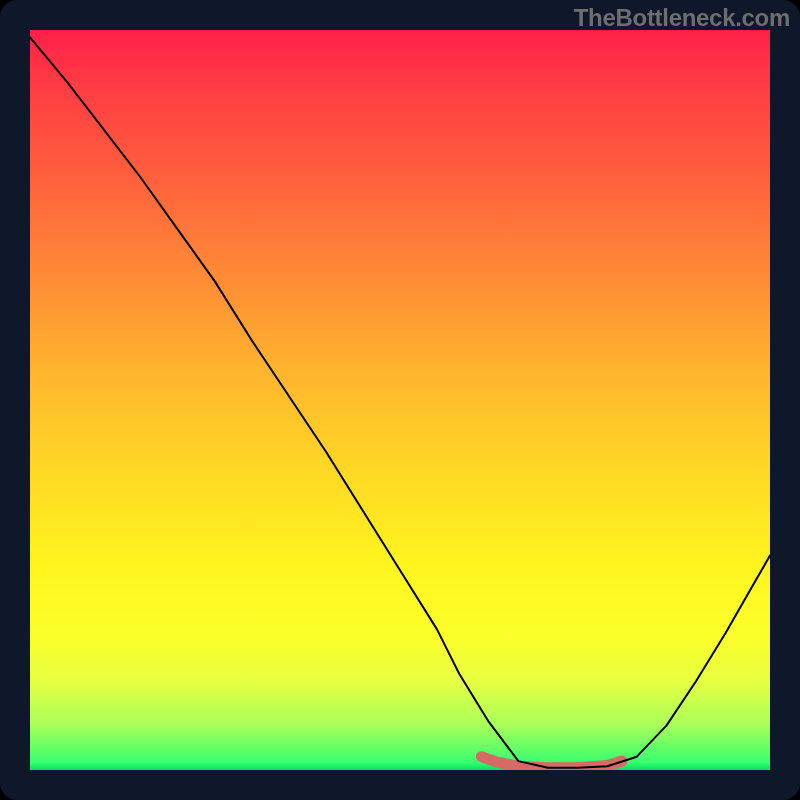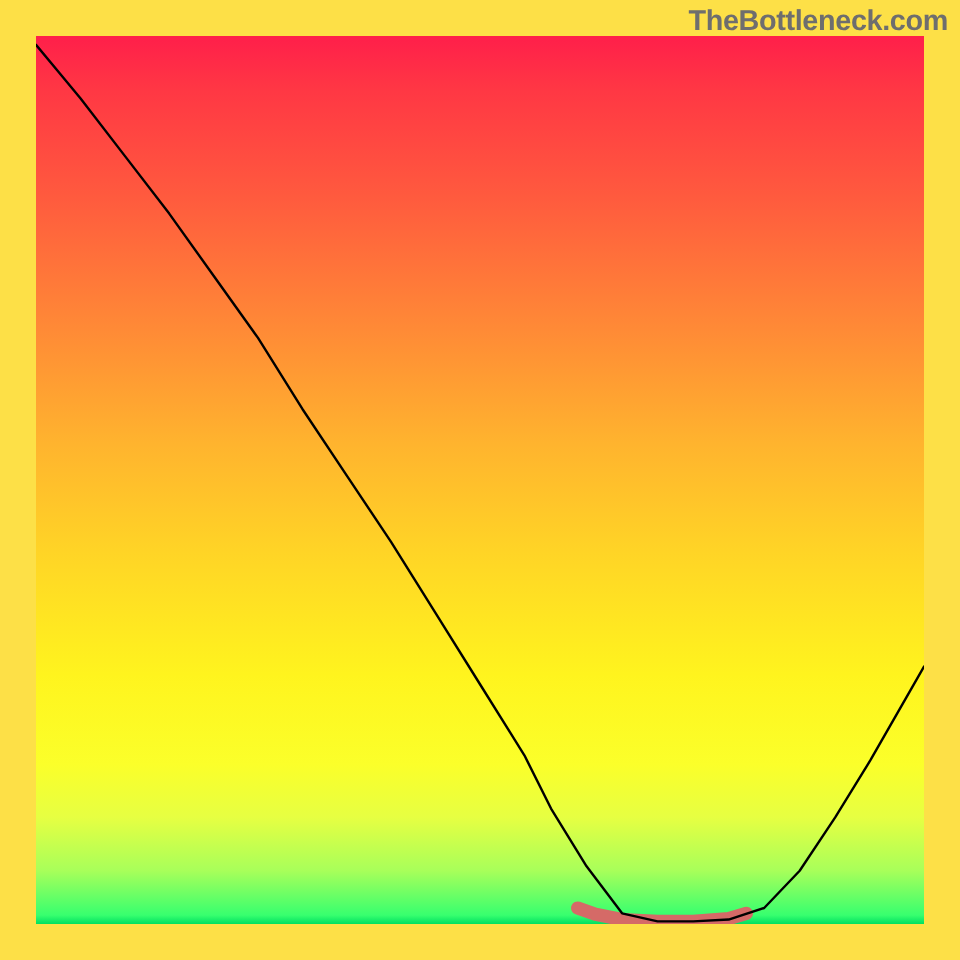--- a/index.html
+++ b/index.html
@@ -9,21 +9,22 @@
     height: 800px;
     background: #000;
     overflow: hidden;
   }
   .frame {
     position: absolute;
     left: 0;
     top: 0;
     width: 800px;
     height: 800px;
-    background: #fde047;
+    background: #0f172a;
+    border-radius: 17px;
   }
   .plot {
     position: absolute;
     background: linear-gradient(
       to bottom,
       #ff1f4a 0%,
       #ff3744 6%,
       #ff5a3e 18%,
       #ff8a36 33%,
       #ffb42e 46%,

